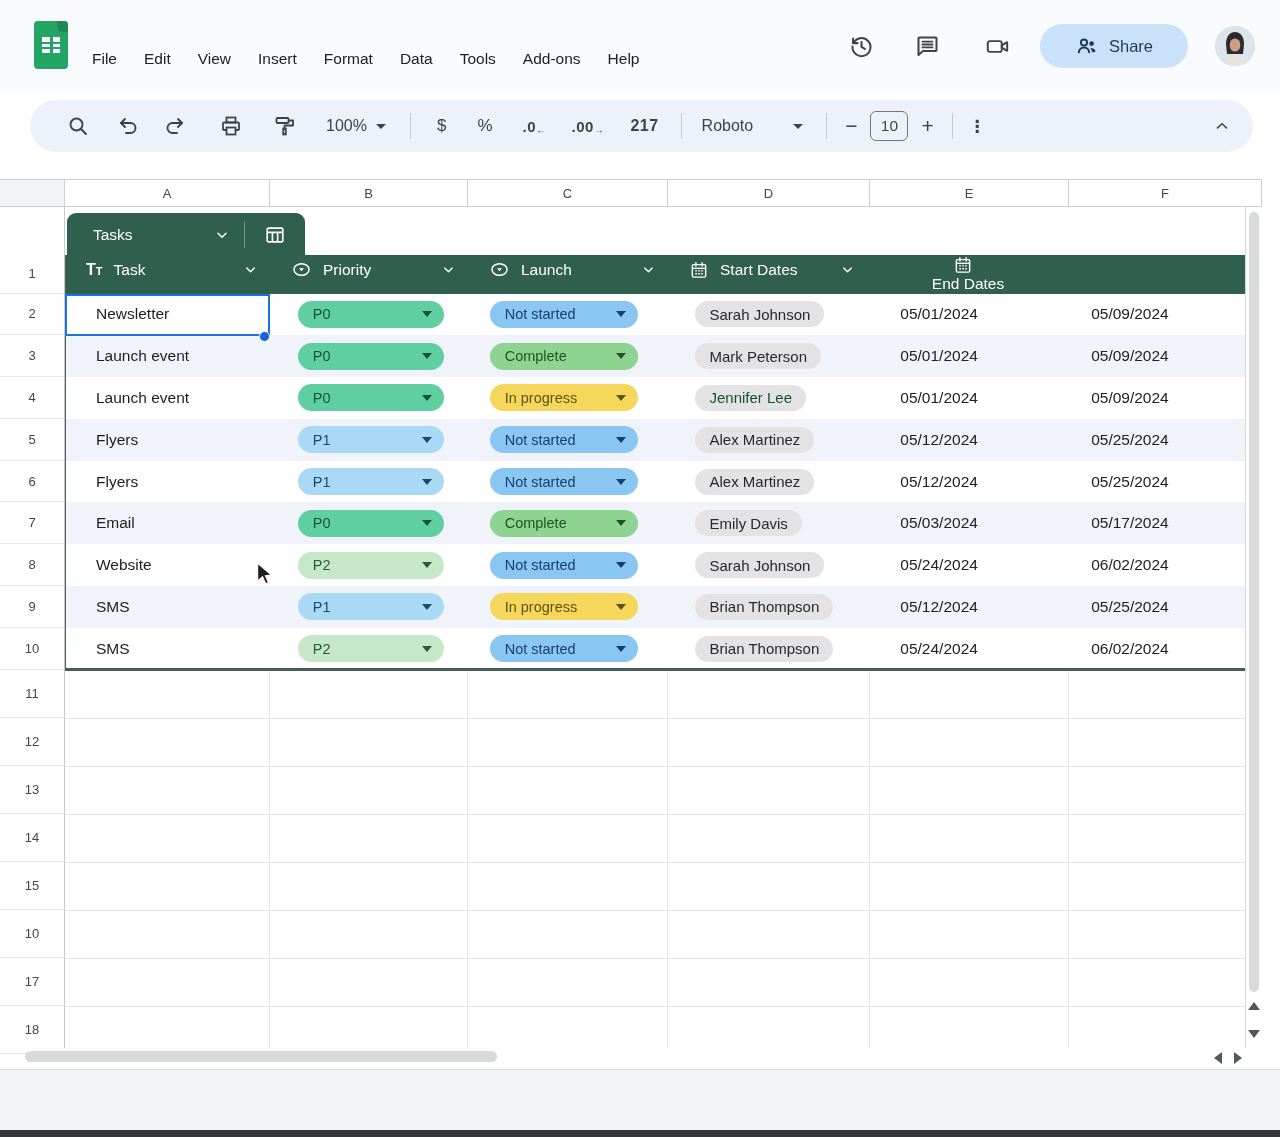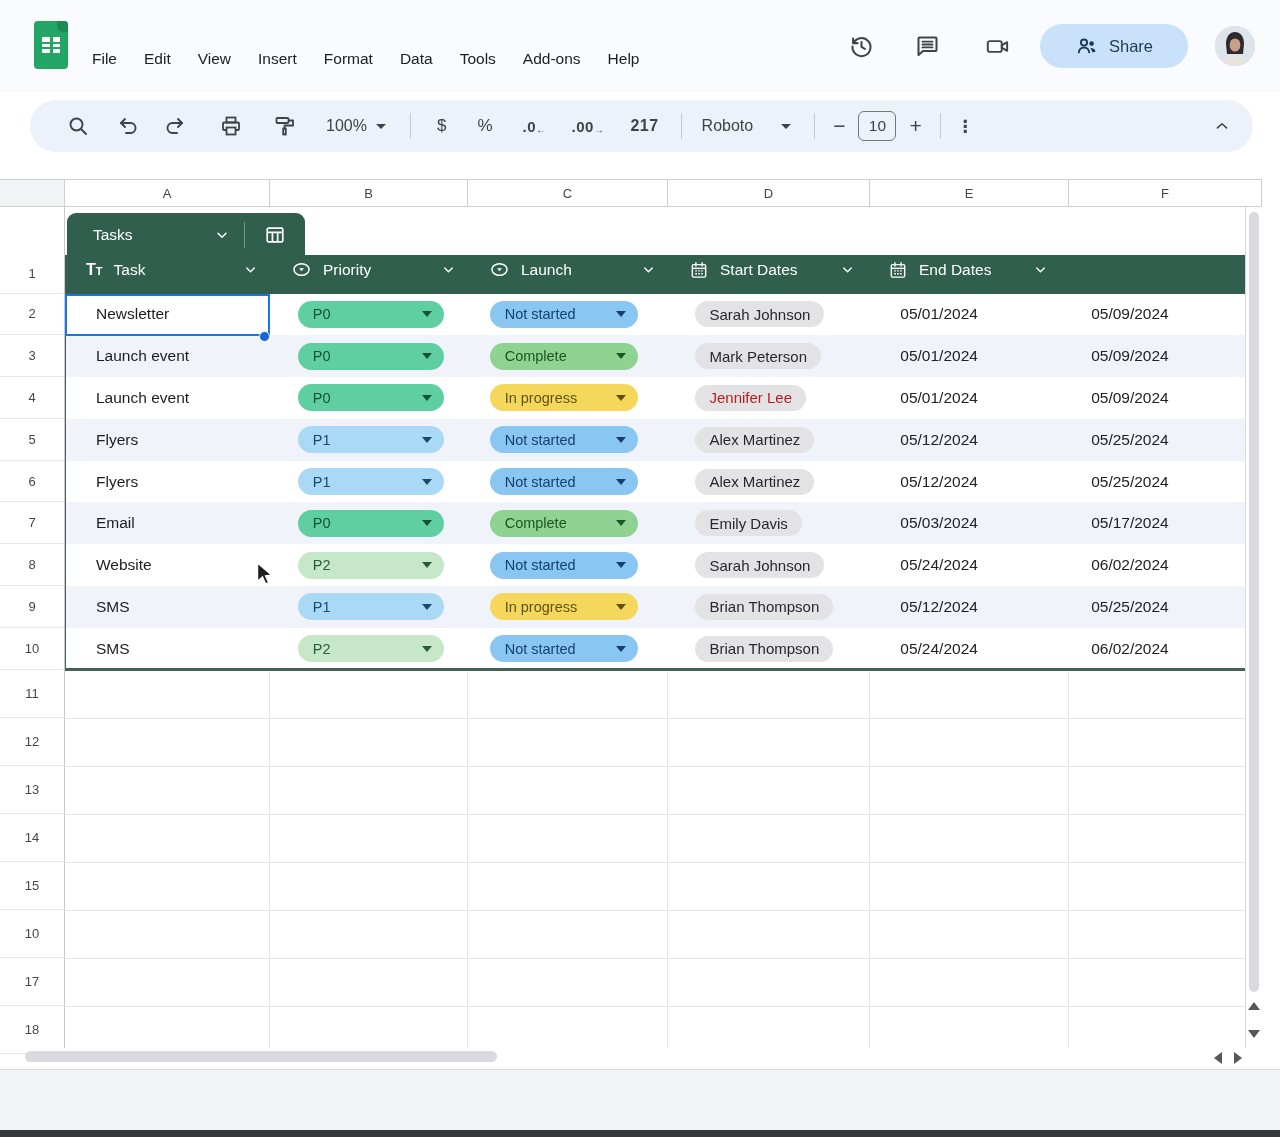--- a/index.html
+++ b/index.html
@@ -206,21 +206,21 @@
     <span class="ti numfmt" style="margin-left:30px">
         <span>.0</span>
         <span class="tiny">←</span>
       </span>
     <span class="ti numfmt" style="margin-left:25px">
         <span>.00</span>
         <span class="tiny">→</span>
       </span>
     <span class="ti numfmt" style="margin-left:26px; font-size:16px">217</span>
     <span class="tdiv" style="margin-left:22px"></span>
-    <span class="ti" style="margin-left:20px; gap:28px">
+    <span class="ti" style="margin-left:20px; gap:40px">
       <span class="ttext">Roboto</span>
       <span class="caret"></span>
     </span>
     <span class="tdiv" style="margin-left:23px"></span>
     <span class="ti" style="margin-left:18px; font-size:21px">−</span>
     <span class="ti sizebox" style="margin-left:13px">10</span>
     <span class="ti" style="margin-left:13px; font-size:21px">+</span>
     <span class="tdiv" style="margin-left:18px"></span>
     <span class="ti" style="margin-left:16px; font-size:17px; font-weight:700; letter-spacing:1px">⋮</span>
     <span class="ti" style="margin-left:auto; margin-right:22px">
@@ -328,21 +328,21 @@
             <path d="M7.5 13h2M11 13h2M14.5 13h2M7.5 16.5h2M11 16.5h2M14.5 16.5h2" stroke="#fff" stroke-width="1.6"></path>
           </svg>
         </span>
         <span class="lbl">Start Dates</span>
         <span class="chev">
           <svg class="ic" width="15" height="15" viewBox="0 0 24 24">
             <path d="M6 9.5l6 6 6-6" fill="none" stroke="#fff" stroke-width="2.2" stroke-linecap="round" stroke-linejoin="round"></path>
           </svg>
         </span>
       </div>
-      <div class="th-cell" style="width: 193px;">
+      <div class="th-cell" style="width: 193px; flex-direction: column;">
         <span class="icon">
           <svg class="ic" width="20" height="20" viewBox="0 0 24 24">
             <rect x="4" y="5.5" width="16" height="15" rx="1.5" fill="none" stroke="#fff" stroke-width="1.7"></rect>
             <path d="M4 10h16" stroke="#fff" stroke-width="1.7"></path>
             <path d="M8.3 3.2v4M15.7 3.2v4" stroke="#fff" stroke-width="1.7" stroke-linecap="round"></path>
             <path d="M7.5 13h2M11 13h2M14.5 13h2M7.5 16.5h2M11 16.5h2M14.5 16.5h2" stroke="#fff" stroke-width="1.6"></path>
           </svg>
         </span>
         <span class="lbl">End Dates</span>
         <span class="chev">
@@ -415,21 +415,21 @@
             <span class="ccaret"></span>
           </div>
         </div>
         <div class="dcell" style="width: 200px;">
           <div class="chip schip" style="background: rgb(245, 215, 92); color: rgb(94, 82, 18);">
             <span class="cv">In progress</span>
             <span class="ccaret"></span>
           </div>
         </div>
         <div class="dcell" style="width: 202px;">
-          <span class="ochip" style="background: rgb(227, 227, 230); color: #b91c1c;">Jennifer Lee</span>
+          <span class="ochip" style="background: rgb(227, 227, 230); color: #14532d;">Jennifer Lee</span>
         </div>
         <div class="dcell" style="width: 199px;">
           <span class="datecell" style="padding-left: 30px;">05/01/2024</span>
         </div>
         <div class="dcell" style="width: 193px;">
           <span class="datecell" style="padding-left: 22px;">05/09/2024</span>
         </div>
       </div>
       <div class="drow band">
         <div class="dcell" style="width: 205px;">

